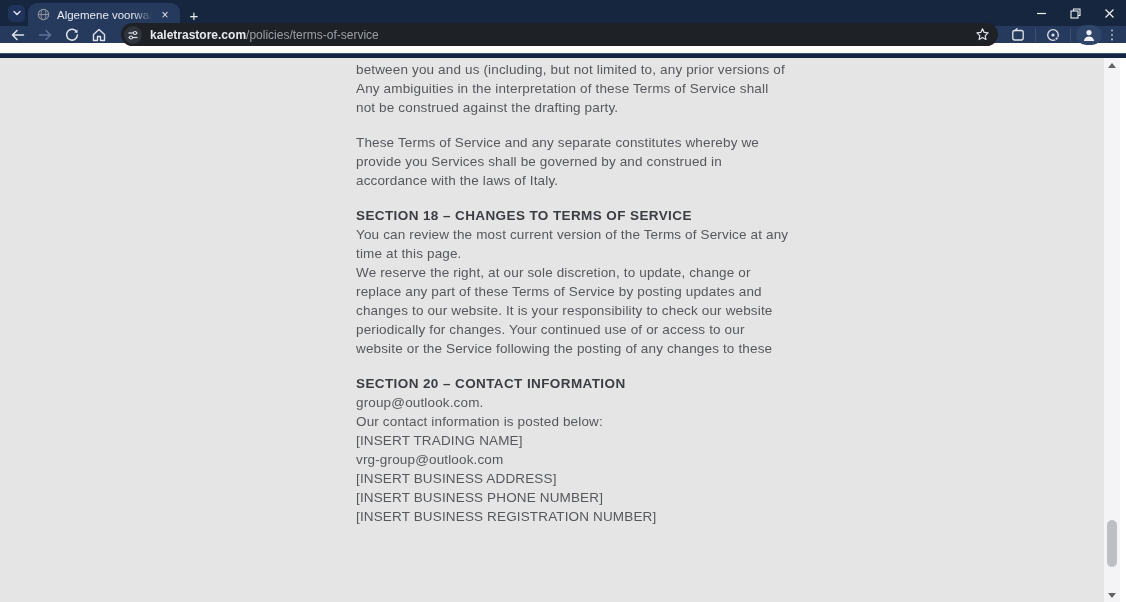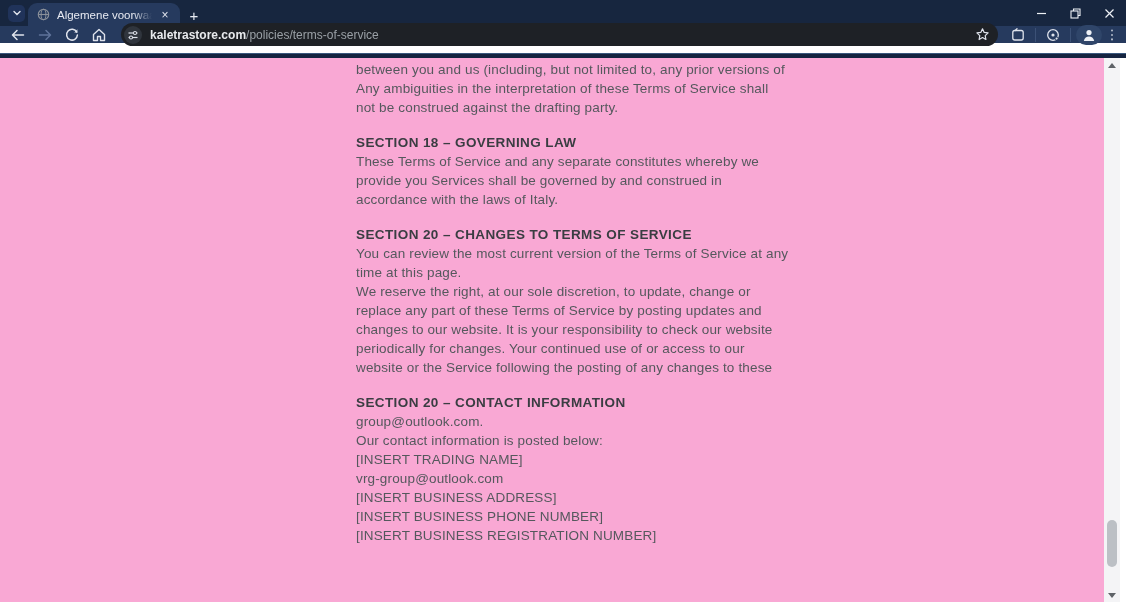--- a/index.html
+++ b/index.html
@@ -41,21 +41,21 @@
   .tb-icon { width:24px; height:24px; display:flex; align-items:center; justify-content:center; }
   .tb-divider { width:1px; height:14px; background:#3c5176; margin:0 5px; }
   .profile-btn { width:26px; height:20px; border-radius:10px; background:#2f4569;
                  display:flex; align-items:center; justify-content:center; }
   .menu-btn { width:20px; height:24px; display:flex; align-items:center; justify-content:center;
               color:#dfe3ec; font-size:13px; letter-spacing:0; }
   .toolbar-edge { position:absolute; top:53px; left:0; width:1126px; height:5px;
                   background:#152440; border-top:1px solid #3a587e; }
 
   
-  .viewport { position:absolute; top:58px; left:0; width:1120px; height:544px; background:#f9a8d4; overflow:hidden; }
+  .viewport { position:absolute; top:58px; left:0; width:1120px; height:544px; background:#e5e5e5; overflow:hidden; }
   .text-col { margin:2px 0 0 356px; width:420px; }
   .sec { margin-bottom:16px; }
   .sec-heading { font-size:13.5px; font-weight:bold; color:#3a3d42; letter-spacing:.4px;
                  line-height:19px; white-space:nowrap; }
   .line { font-size:13.5px; color:#55585d; letter-spacing:.15px; line-height:19px; white-space:nowrap; }
 
   
   .scrollbar { position:absolute; top:0; right:0; width:16px; height:544px; background:#f4f4f6; }
   .sb-arrow { position:absolute; left:0; width:16px; height:14px; display:flex; align-items:center; justify-content:center; }
   .sb-arrow.up { top:0; } .sb-arrow.down { bottom:0; }
@@ -200,27 +200,26 @@
 <div class="toolbar-edge"></div>
 
 <div class="viewport">
   <div class="text-col" id="tos-container">
       <div class="sec">
         <div class="line">between you and us (including, but not limited to, any prior versions of</div>
         <div class="line">Any ambiguities in the interpretation of these Terms of Service shall</div>
         <div class="line">not be construed against the drafting party.</div>
       </div>
       <div class="sec">
-        <div class="sec-heading">SECTION 18 – GOVERNING LAW</div>
         <div class="line">These Terms of Service and any separate constitutes whereby we</div>
         <div class="line">provide you Services shall be governed by and construed in</div>
         <div class="line">accordance with the laws of Italy.</div>
       </div>
       <div class="sec">
-        <div class="sec-heading">SECTION 20 – CHANGES TO TERMS OF SERVICE</div>
+        <div class="sec-heading">SECTION 18 – CHANGES TO TERMS OF SERVICE</div>
         <div class="line">You can review the most current version of the Terms of Service at any</div>
         <div class="line">time at this page.</div>
         <div class="line">We reserve the right, at our sole discretion, to update, change or</div>
         <div class="line">replace any part of these Terms of Service by posting updates and</div>
         <div class="line">changes to our website. It is your responsibility to check our website</div>
         <div class="line">periodically for changes. Your continued use of or access to our</div>
         <div class="line">website or the Service following the posting of any changes to these</div>
       </div>
       <div class="sec">
         <div class="sec-heading">SECTION 20 – CONTACT INFORMATION</div>

